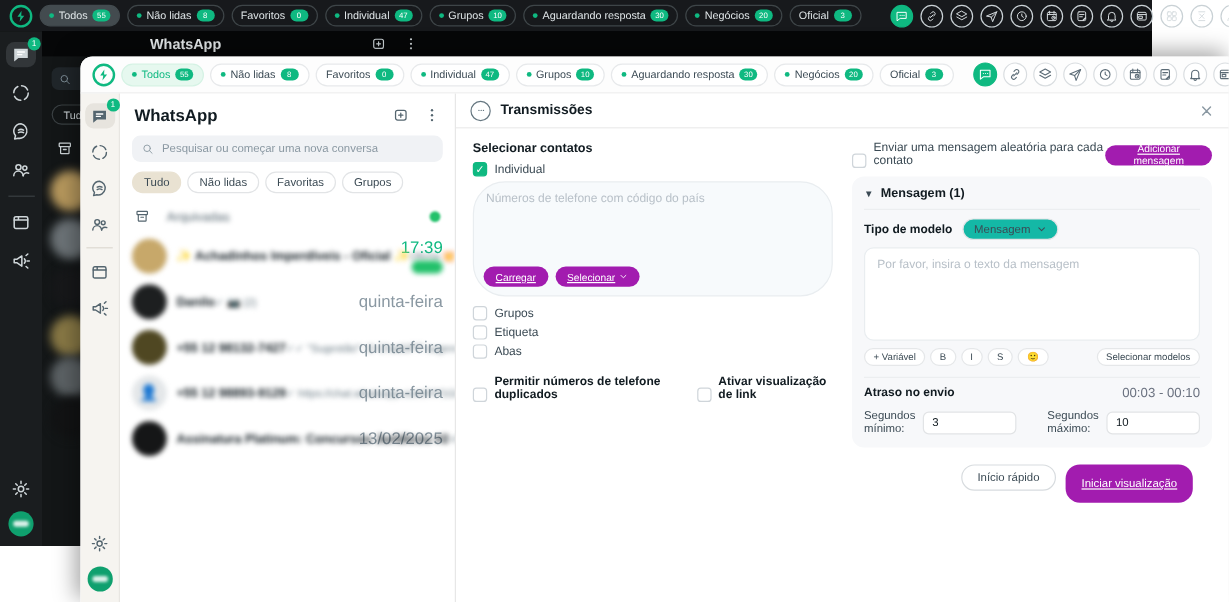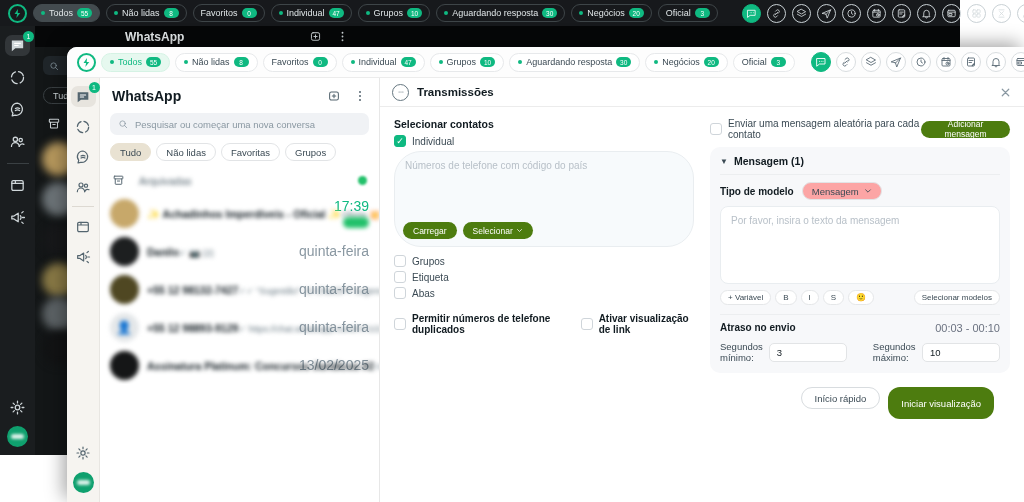--- a/index.html
+++ b/index.html
@@ -112,43 +112,43 @@
   .bc-panel { flex:1; display:flex; flex-direction:column; background:#fff; min-width:0; }
   .bc-head { height:29px; border-bottom:1px solid #ececec; display:flex; align-items:center; gap:8px; padding:0 12px; flex:0 0 auto; }
   .bc-head .bicon { width:17px; height:17px; border-radius:50%; border:1.5px solid #667781; color:#667781;
     display:flex; align-items:center; justify-content:center; }
   .bc-head .bicon .ic { width:10px; height:10px; }
   .bc-title { font-size:11.5px; font-weight:bold; color:#111b21; }
   .bc-close { margin-left:auto; color:#8a98a2; width:13px; height:13px; cursor:pointer; }
   .bc-body { display:flex; gap:16px; padding:11px 14px 0 14px; }
   .bc-col { flex:1; min-width:0; }
   .sec-label { font-size:10.5px; font-weight:bold; color:#111b21; margin-bottom:5px; }
-  .ckrow { display:flex; align-items:center; gap:6px; margin:4px 0; }
+  .ckrow { display:flex; align-items:flex-end; gap:6px; margin:4px 0; }
   .ckbox { width:12px; height:12px; border:1px solid #cfd5da; border-radius:3px; background:#fff; flex:0 0 auto;
     display:flex; align-items:center; justify-content:center; font-size:9px; color:#fff; }
   .ckbox.checked { background:#0fb981; border-color:#0fb981; }
   .cklabel { font-size:10px; color:#3b4a54; }
   .cklabel.bold { font-weight:bold; color:#111b21; }
   .ta { position:relative; background:#f7fafc; border:1px solid #e9edf0; border-radius:8px; }
   .ta textarea { width:100%; height:100%; background:transparent; border:0; resize:none; outline:none;
     font-family:inherit; font-size:10px; color:#3b4a54; padding:8px 10px; }
   .ta textarea::placeholder { color:#b8c0c8; }
   .ta1 { height:96px; margin:4px 0 8px 0;border-radius:27px; }
   .ta-btns { position:absolute; left:8px; bottom:7px; display:flex; gap:6px; }
-  .gbtn { background:#4d7c0f; color:#fff; border:0; border-radius:10px; height:17px; padding:0 10px;
-    font-size:8.5px; font-family:inherit; display:inline-flex; align-items:center; gap:3px; cursor:pointer; }
+  .gbtn { background:#a21caf; color:#fff; border:0; border-radius:10px; height:17px; padding:0 10px;
+    font-size:8.5px; font-family:inherit; display:inline-flex; align-items:center; gap:3px; cursor:pointer;text-decoration:underline; }
   .dupes { display:flex; gap:18px; margin-top:10px; }
   .rand-row { display:flex; align-items:center; margin-bottom:7px; }
   .msg-card { background:#f7f8fa; border-radius:10px; padding:8px 10px 10px 10px; }
   .card-head { display:flex; align-items:center; gap:6px; font-size:10.5px; font-weight:bold; color:#111b21;
     padding-bottom:7px; border-bottom:1px solid #eceef0; margin-bottom:7px; }
   .caret { font-size:8px; color:#3b4a54; }
   .model-row { display:flex; align-items:center; gap:8px; margin-bottom:6px; }
   .model-label { font-size:10px; font-weight:bold; color:#111b21; }
-  .select-pill { background:#fca5a5; border:1px solid #e2e4e6; border-radius:10px; height:18px; padding:0 9px;
+  .select-pill { background:#14b8a6; border:1px solid #e2e4e6; border-radius:10px; height:18px; padding:0 9px;
     font-size:9.5px; color:#3b4a54; display:inline-flex; align-items:center; gap:5px; cursor:pointer; }
   .select-pill .ic { width:8px; height:8px; }
   .ta2 { height:78px; background:#fff; margin-bottom:6px; }
   .mtools { display:flex; align-items:center; gap:4px; }
   .tpill { background:#fff; border:1px solid #e5e7e9; border-radius:9px; height:15px; padding:0 7px;
     font-size:8px; color:#3b4a54; display:inline-flex; align-items:center; gap:2px; cursor:pointer; }
   .tpill.emoji { color:#f59e0b; }
   .tpill.right { margin-left:auto; }
   .delay-row { display:flex; align-items:flex-start; margin-top:9px; padding-top:7px; border-top:1px solid #eceef0; }
   .delay-label { font-size:10px; font-weight:bold; color:#111b21; }

